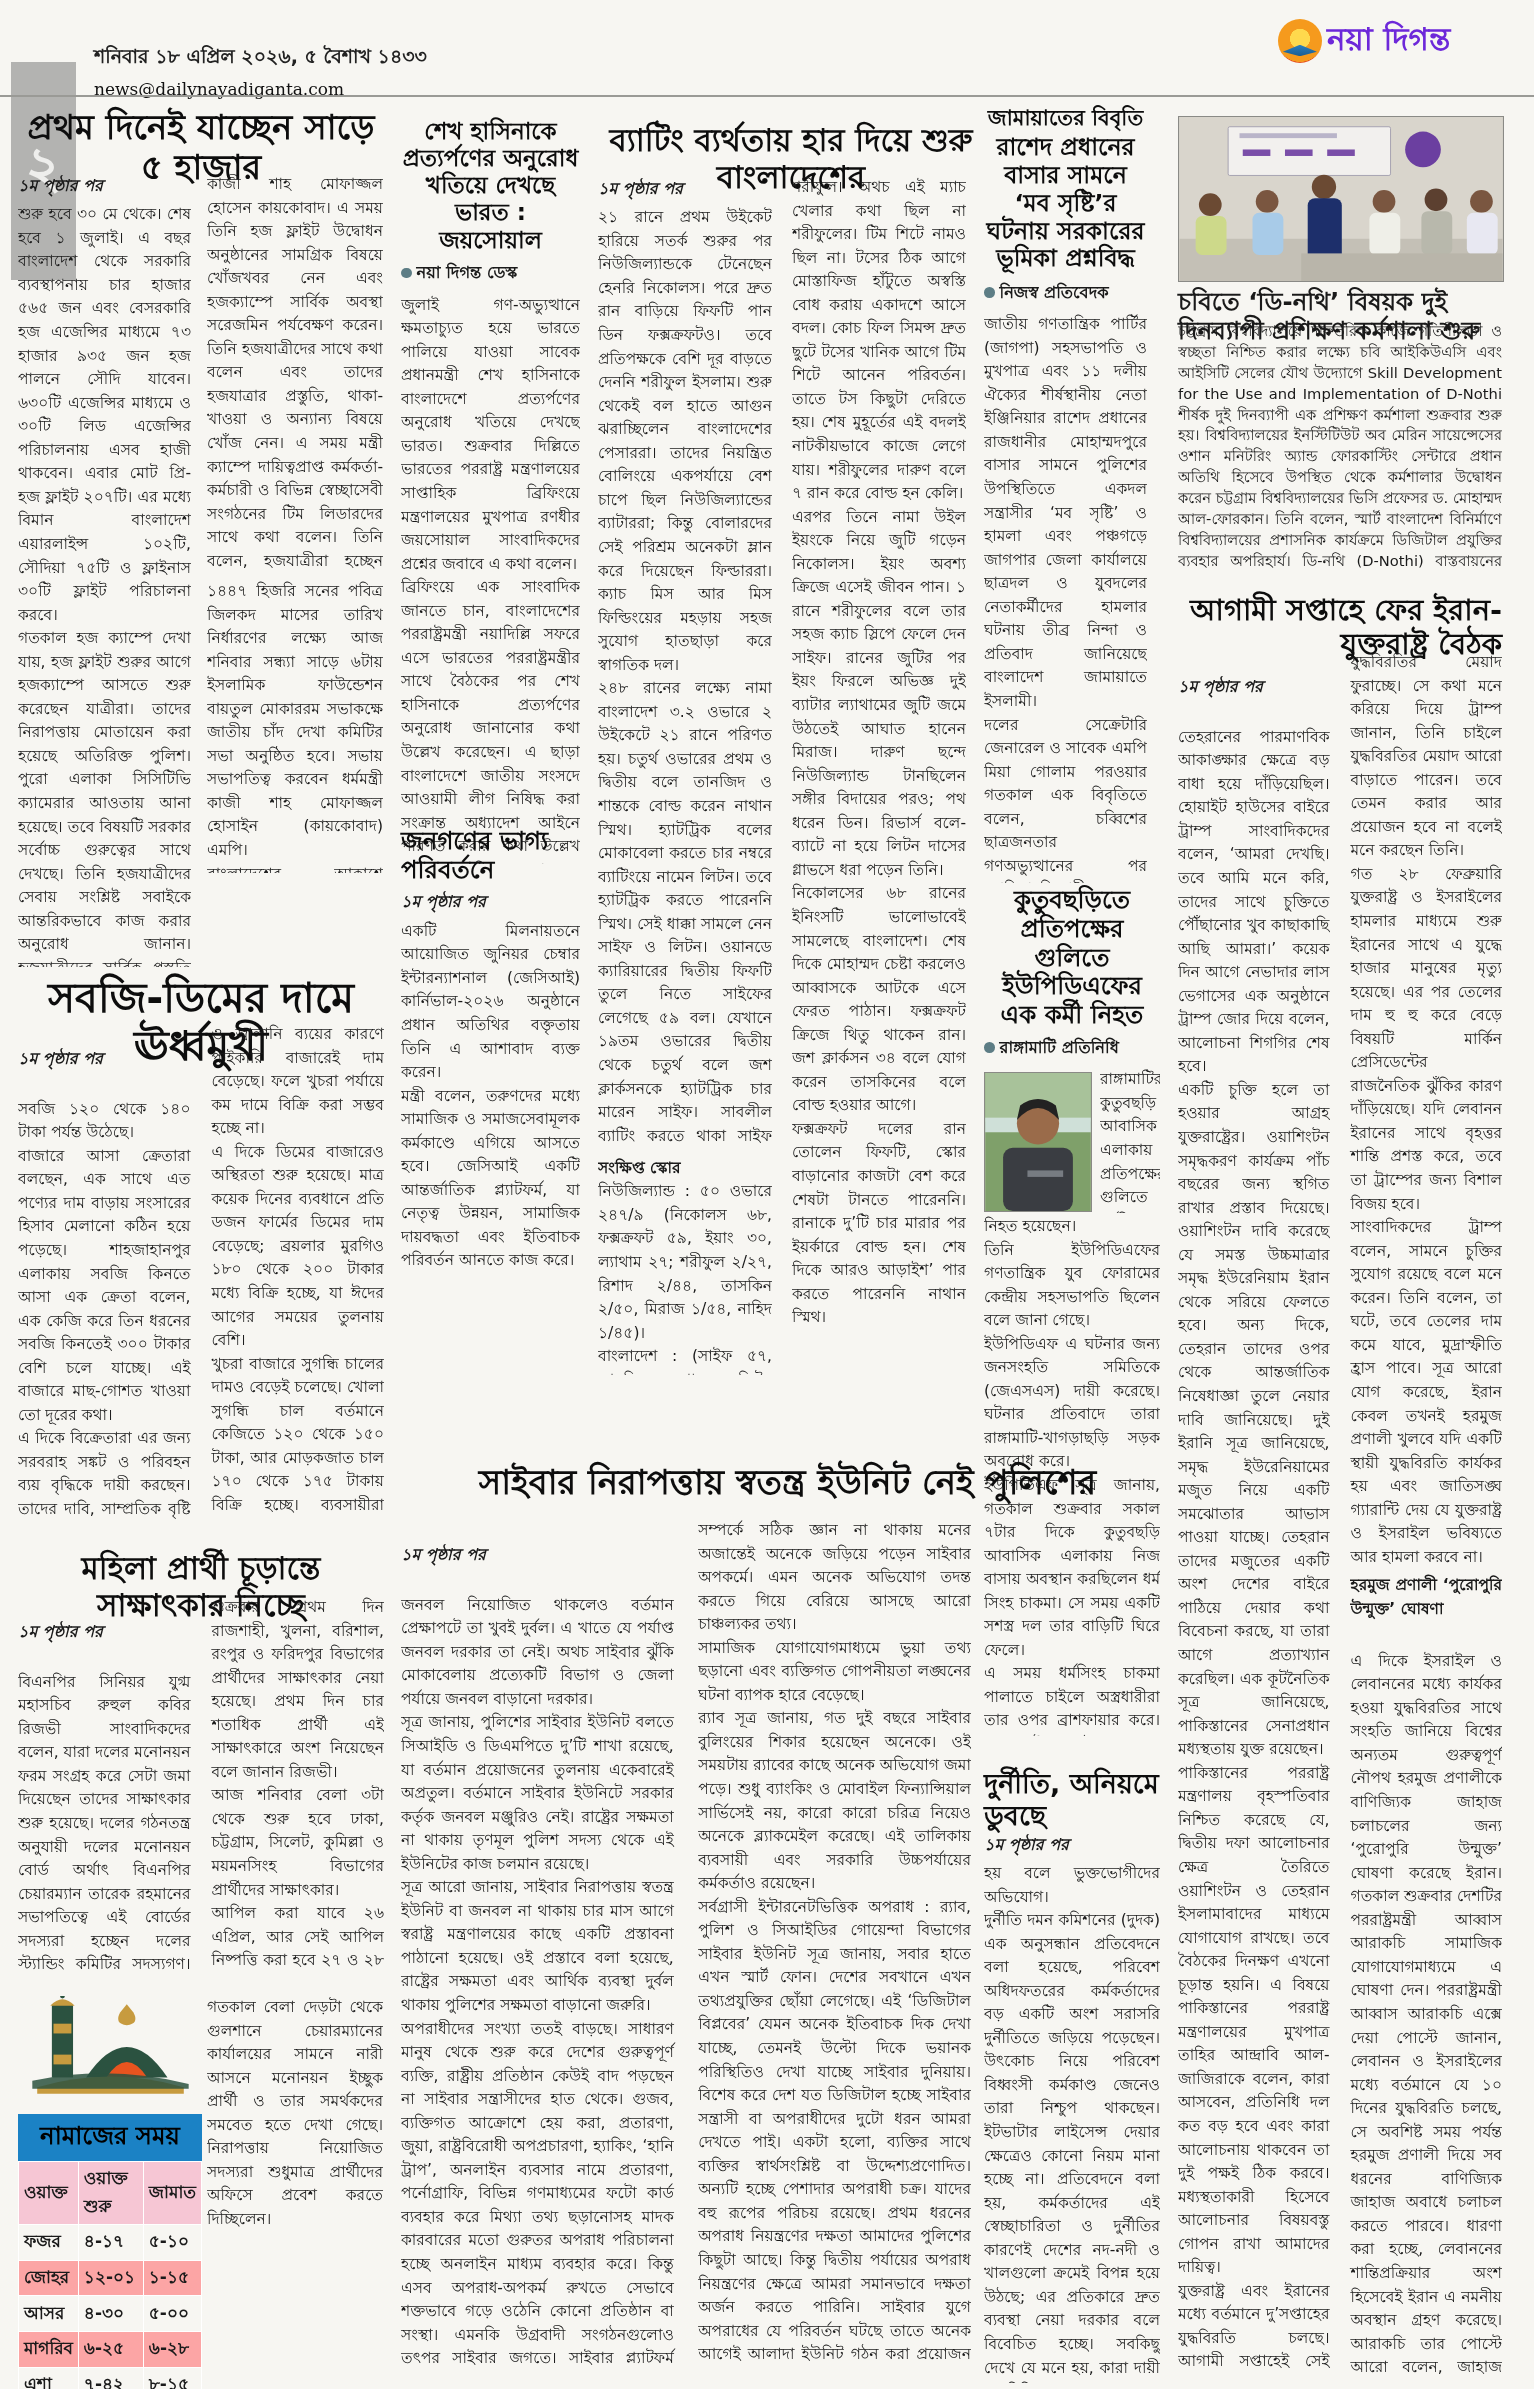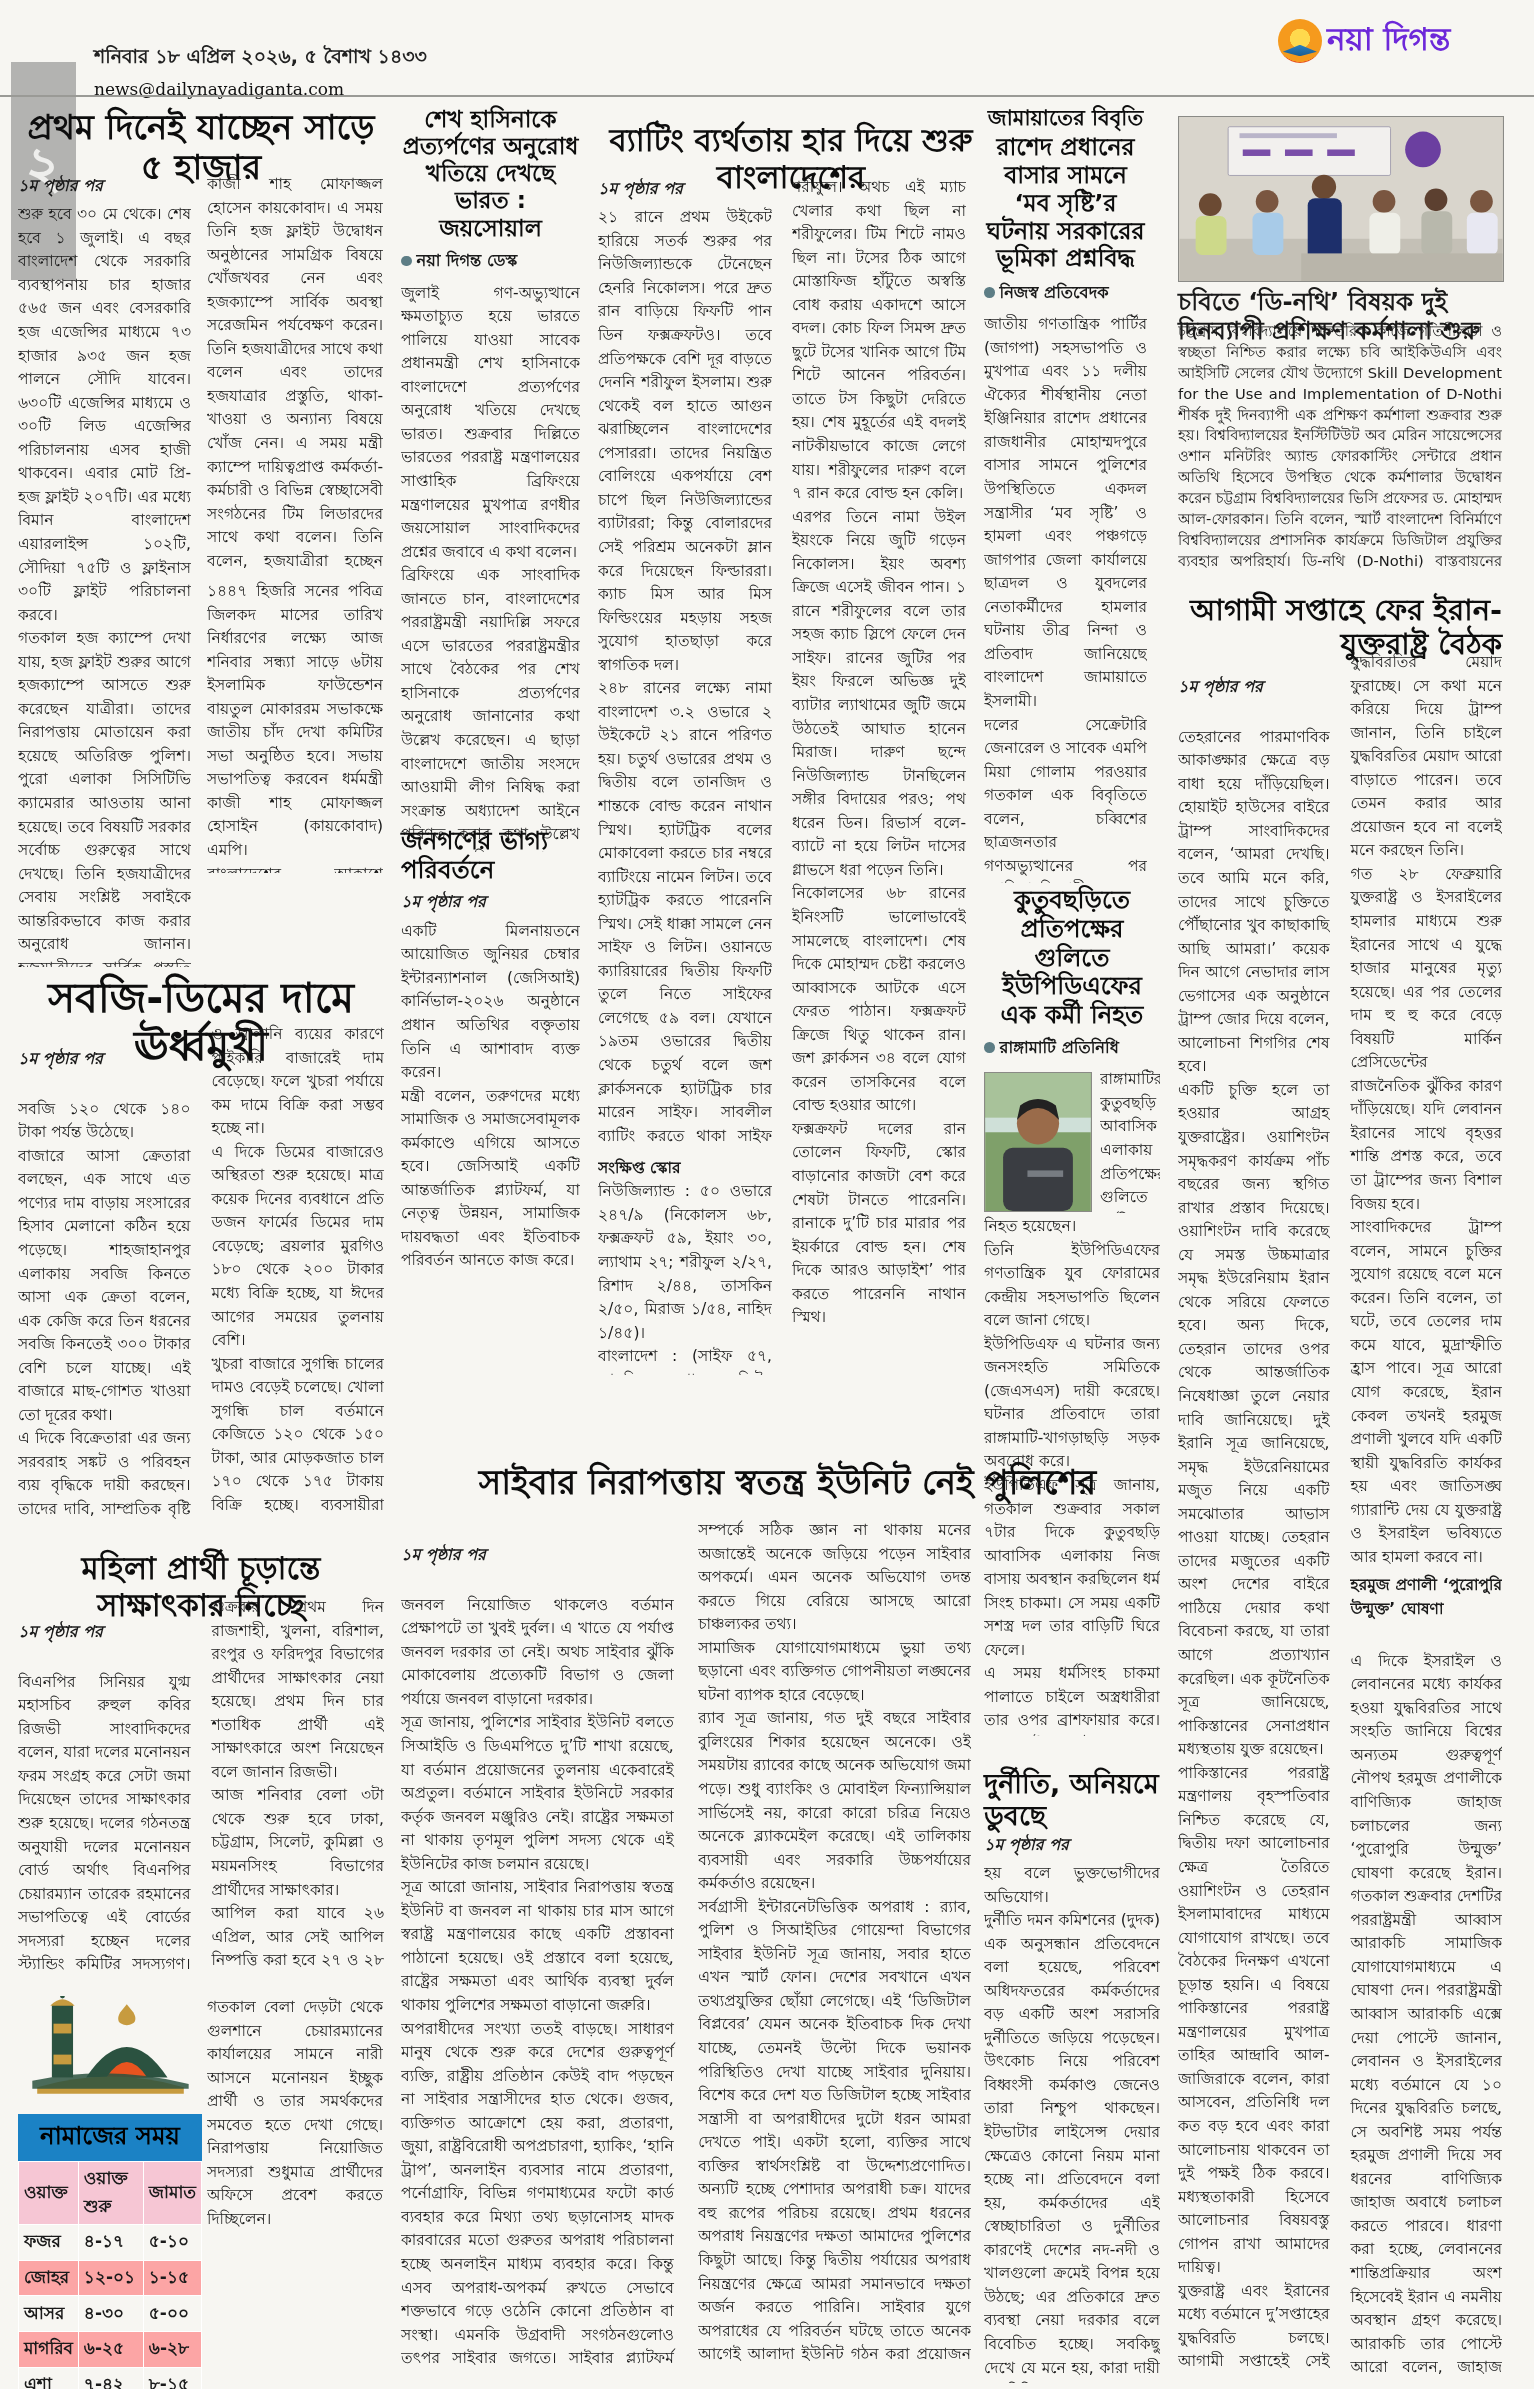--- a/index.html
+++ b/index.html
@@ -63,21 +63,21 @@
 </div>
 <div class="abs bodytext" style="left:207px;top:173px;width:176px;height:401px;">কাজী শাহ মোফাজ্জল হোসেন কায়কোবাদ। এ সময় তিনি হজ ফ্লাইট উদ্বোধন অনুষ্ঠানের সামগ্রিক বিষয়ে খোঁজখবর নেন এবং হজক্যাম্পে সার্বিক অবস্থা সরেজমিন পর্যবেক্ষণ করেন। তিনি হজযাত্রীদের সাথে কথা বলেন এবং তাদের হজযাত্রার প্রস্তুতি, থাকা-খাওয়া ও অন্যান্য বিষয়ে খোঁজ নেন। এ সময় মন্ত্রী ক্যাম্পে দায়িত্বপ্রাপ্ত কর্মকর্তা-কর্মচারী ও বিভিন্ন স্বেচ্ছাসেবী সংগঠনের টিম লিডারদের সাথে কথা বলেন। তিনি বলেন, হজযাত্রীরা হচ্ছেন আল্লাহর মেহমান। তাদের সেবাকে খেদমত হিসেবে দেখতে হবে। কোনোভাবেই যেন তারা কষ্ট না পান তা নিশ্চিত করতে হবে।
 মন্ত্রী জানান, হজযাত্রীরা যেন স্বাচ্ছন্দ্যে, নিরাপদ ও নির্বিঘ্নে পবিত্র এই সফরে যেতে পারেন সে</div>
 
 <div class="abs" style="left:207px;top:580px;width:176px;height:388px;">
   <div class="bodytext" style="height:293px;">১৪৪৭ হিজরি সনের পবিত্র জিলকদ মাসের তারিখ নির্ধারণের লক্ষ্যে আজ শনিবার সন্ধ্যা সাড়ে ৬টায় ইসলামিক ফাউন্ডেশন বায়তুল মোকাররম সভাকক্ষে জাতীয় চাঁদ দেখা কমিটির সভা অনুষ্ঠিত হবে। সভায় সভাপতিত্ব করবেন ধর্মমন্ত্রী কাজী শাহ মোফাজ্জল হোসাইন (কায়কোবাদ) এমপি।
 বাংলাদেশের আকাশে কোথাও জিলকদ মাসের চাঁদ দেখা গেলে তা নিম্নোক্ত টেলিফোন নম্বরে অথবা সংশ্লিষ্ট জেলার জেলা প্রশাসক বা উপজেলা নির্বাহী কর্মকর্তাকে জানানোর জন্য অনুরোধ করা হয়েছে।
 টেলিফোন নম্বর : ০২-৪১০৫৩২৯৪, ০২-২২৬৬৪০৫১০ ও ০২-২২৩৩৮৩৩৯৭। বিজ্ঞপ্তি।</div>
 </div>
 
-<div class="abs" style="left:401px;top:106px;width:179px;height:715px;">
+<div class="abs" style="left:401px;top:118px;width:179px;height:715px;">
   <div class="headline" style="font-size:23px;margin-bottom:6.5px;">শেখ হাসিনাকে প্রত্যর্পণের অনুরোধ খতিয়ে দেখছে ভারত : জয়সোয়াল</div>
   <div class="byline">
     <span class="dot"></span><span>নয়া দিগন্ত ডেস্ক</span>
   </div>
   <div class="bodytext" style="height:570px;">জুলাই গণ-অভ্যুত্থানে ক্ষমতাচ্যুত হয়ে ভারতে পালিয়ে যাওয়া সাবেক প্রধানমন্ত্রী শেখ হাসিনাকে বাংলাদেশে প্রত্যর্পণের অনুরোধ খতিয়ে দেখছে ভারত। শুক্রবার দিল্লিতে ভারতের পররাষ্ট্র মন্ত্রণালয়ের সাপ্তাহিক ব্রিফিংয়ে মন্ত্রণালয়ের মুখপাত্র রণধীর জয়সোয়াল সাংবাদিকদের প্রশ্নের জবাবে এ কথা বলেন।
 ব্রিফিংয়ে এক সাংবাদিক জানতে চান, বাংলাদেশের পররাষ্ট্রমন্ত্রী নয়াদিল্লি সফরে এসে ভারতের পররাষ্ট্রমন্ত্রীর সাথে বৈঠকের পর শেখ হাসিনাকে প্রত্যর্পণের অনুরোধ জানানোর কথা উল্লেখ করেছেন। এ ছাড়া বাংলাদেশে জাতীয় সংসদে আওয়ামী লীগ নিষিদ্ধ করা সংক্রান্ত অধ্যাদেশ আইনে পরিণত করার কথা উল্লেখ করে এ বিষয়ে ভারতের অবস্থান জানতে চান।
 জবাবে ভারতের পররাষ্ট্র মন্ত্রণালয়ের মুখপাত্র রণধীর জয়সোয়াল বলেন, ‘শেখ হাসিনাকে প্রত্যর্পণের অনুরোধ চলমান বিচারিক ও অভ্যন্তরীণ আইনি প্রক্রিয়ার অংশ হিসেবে খতিয়ে দেখা হচ্ছে। আমরা এ বিষয়ে সব অংশীজনের সাথে গঠনমূলকভাবে আলোচনা চালিয়ে যাবো।’ আওয়ামী লীগের কার্যক্রম নিষিদ্ধ নিয়ে তিনি বলেন, ‘আমরা সব ঘটনা খুব নিবিড়ভাবে পর্যবেক্ষণ করছি।’
 আওয়ামী লীগের কার্যক্রম নিষিদ্ধ নিয়ে আর কথা না বলে বাংলাদেশের নতুন সরকারের সাথে দ্বিপক্ষীয় সম্পর্ক জোরদারে ভারতের আগ্রহের কথা উল্লেখ করেন জয়সোয়াল। তিনি বলেন, বাংলাদেশের পররাষ্ট্রমন্ত্রীর ভারত সফরে দেশটির নতুন সরকারের সাথে গঠনমূলকভাবে যুক্ত হওয়ার এবং দ্বিপক্ষীয় সম্পর্ক আরো জোরদার করার বিষয়ে ভারতের ইচ্ছার কথা পুনর্ব্যক্ত করা হয়।</div>
 </div>
 

